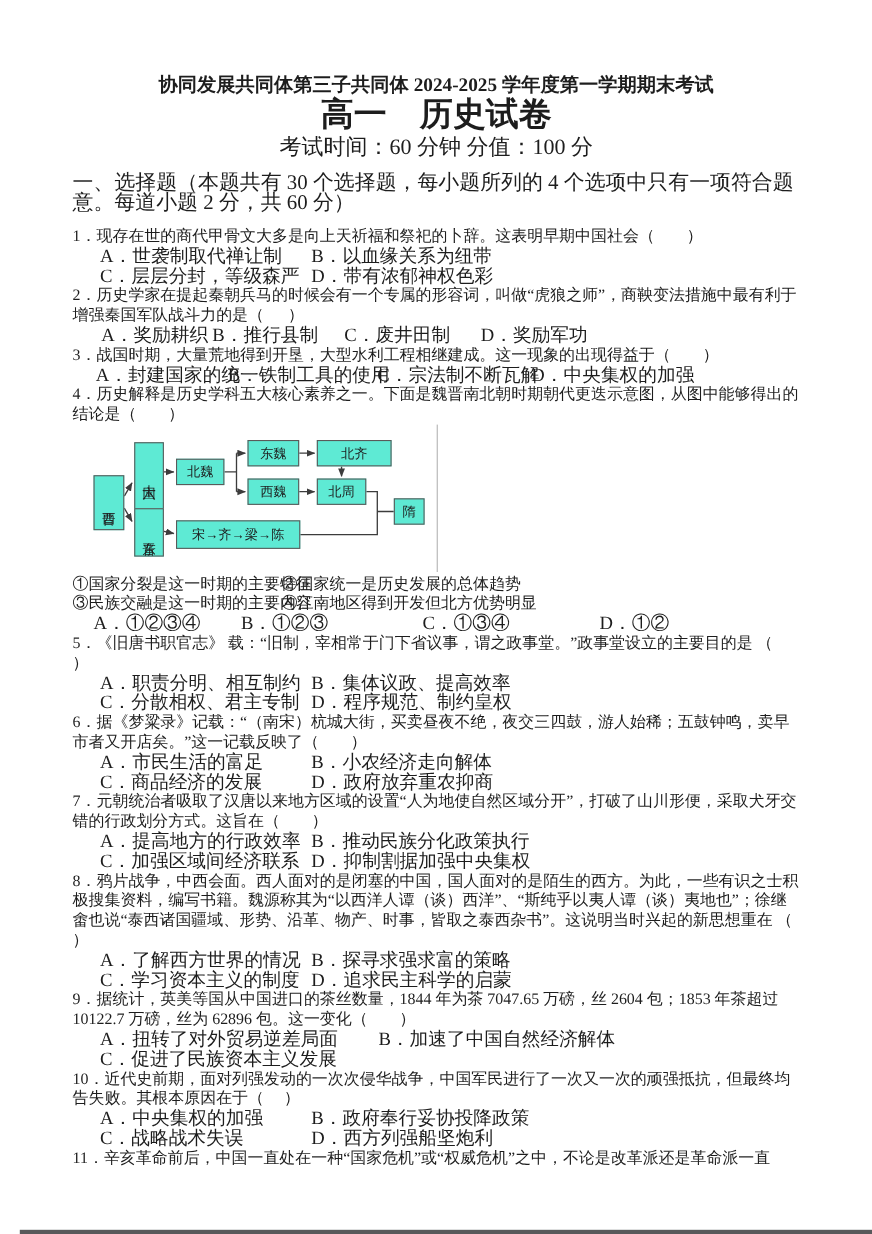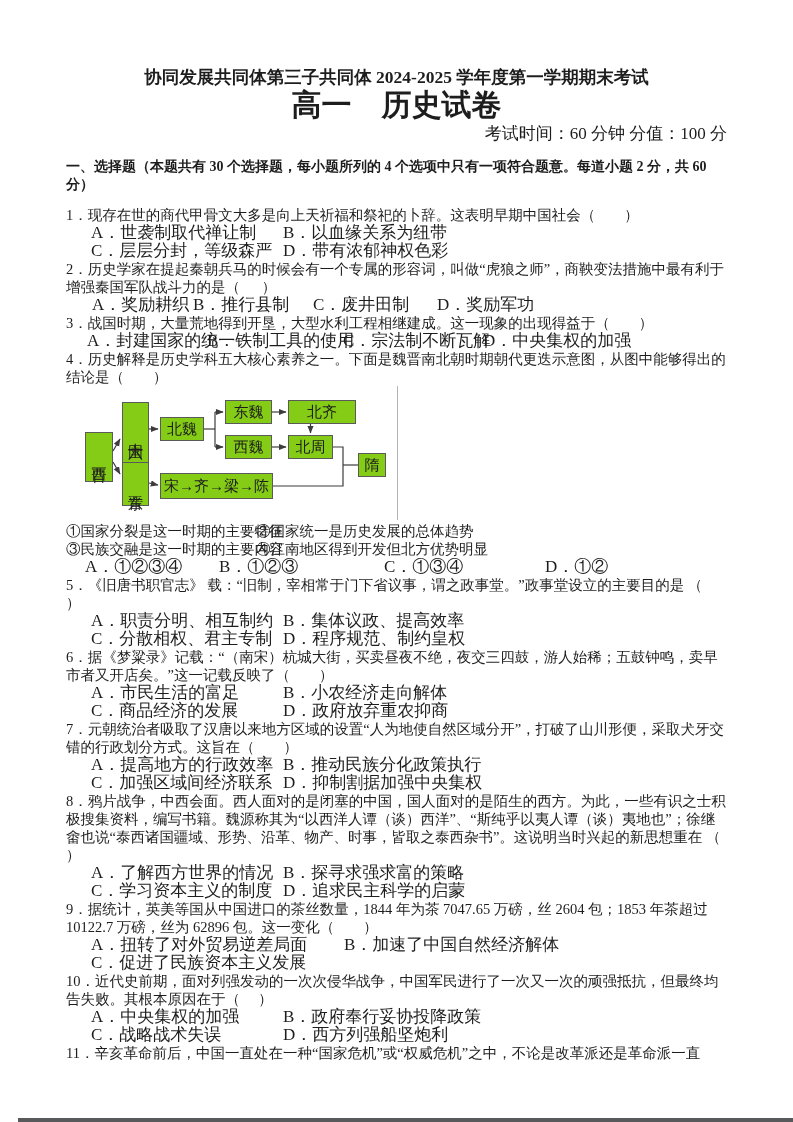--- a/index.html
+++ b/index.html
@@ -2,40 +2,40 @@
 <html><head>
 <meta charset="utf-8">
 <style>
   html,body{margin:0;padding:0;background:#ffffff;}
   body{width:793px;height:1122px;position:relative;overflow:hidden;
        font-family:"Liberation Serif","DejaVu Serif",serif;color:#1d1d1d;}
   .page{position:absolute;left:0;top:0;width:793px;height:1122px;
         padding:66px 66px 0 66px;box-sizing:border-box;background:#fff;}
   .title{font-size:17.5px;font-weight:bold;text-align:center;line-height:22px;white-space:pre-wrap;}
   .subtitle{font-size:30px;font-weight:bold;text-align:center;line-height:30px;margin-top:2px;white-space:pre-wrap;}
-  .exam-info{font-size:17px;text-align:right;line-height:20px;margin-top:4px;white-space:pre-wrap;}
-  .section-heading{font-size:14px;line-height:18px;margin-top:14px;white-space:pre-wrap;font-weight:bold;}
+  .exam-info{font-size:20px;text-align:center;line-height:20px;margin-top:4px;white-space:pre-wrap;}
+  .section-heading{font-size:19px;line-height:18px;margin-top:14px;white-space:pre-wrap;}
   .question{margin:0;}
   .question.first{margin-top:12px;}
   .stem{font-size:14.5px;line-height:18px;margin:0;white-space:pre-wrap;}
   .opts{font-size:17px;line-height:18px;}
   .opt{display:block;white-space:pre;}
   .opts-2col{display:grid;grid-template-columns:192px 1fr;padding-left:25px;}
   .opts-2col.wide{grid-template-columns:253px 1fr;}
   .opts-row{display:grid;padding-left:26px;}
   .row-q2{grid-template-columns:101px 120px 124px 1fr;}
   .row-q3{grid-template-columns:120px 136px 140px 1fr;padding-left:21px;}
   .row-q4{grid-template-columns:93px 124px 120px 1fr;padding-left:19px;gap:41px;}
   .statements{display:grid;grid-template-columns:190px 1fr;font-size:14.5px;line-height:18px;}
   .statement{display:block;white-space:pre;}
   
   .diagram{position:relative;width:340px;height:130px;margin:4px 0 2px 9px;}
   .diagram svg{position:absolute;left:0;top:0;}
-  .node{position:absolute;border:1px solid #5a5a5a;background:#84cc16;box-sizing:border-box;
-        display:flex;align-items:center;justify-content:center;font-size:15px;line-height:14px;
+  .node{position:absolute;border:1px solid #5a5a5a;background:#5eead4;box-sizing:border-box;
+        display:flex;align-items:center;justify-content:center;font-size:12px;line-height:14px;
         text-align:center;white-space:nowrap;}
   .node.v{writing-mode:vertical-rl;text-orientation:upright;letter-spacing:1px;}
   .vline{position:absolute;left:322px;top:-4px;width:1px;height:134px;background:#b3b3b3;}
   .bottom-bar{position:absolute;left:18px;right:0;bottom:0;height:4px;background:#58595b;}
 </style>
 </head>
 <body>
 
 <div class="page">
   <div class="title">协同发展共同体第三子共同体 2024-2025 学年度第一学期期末考试</div>

